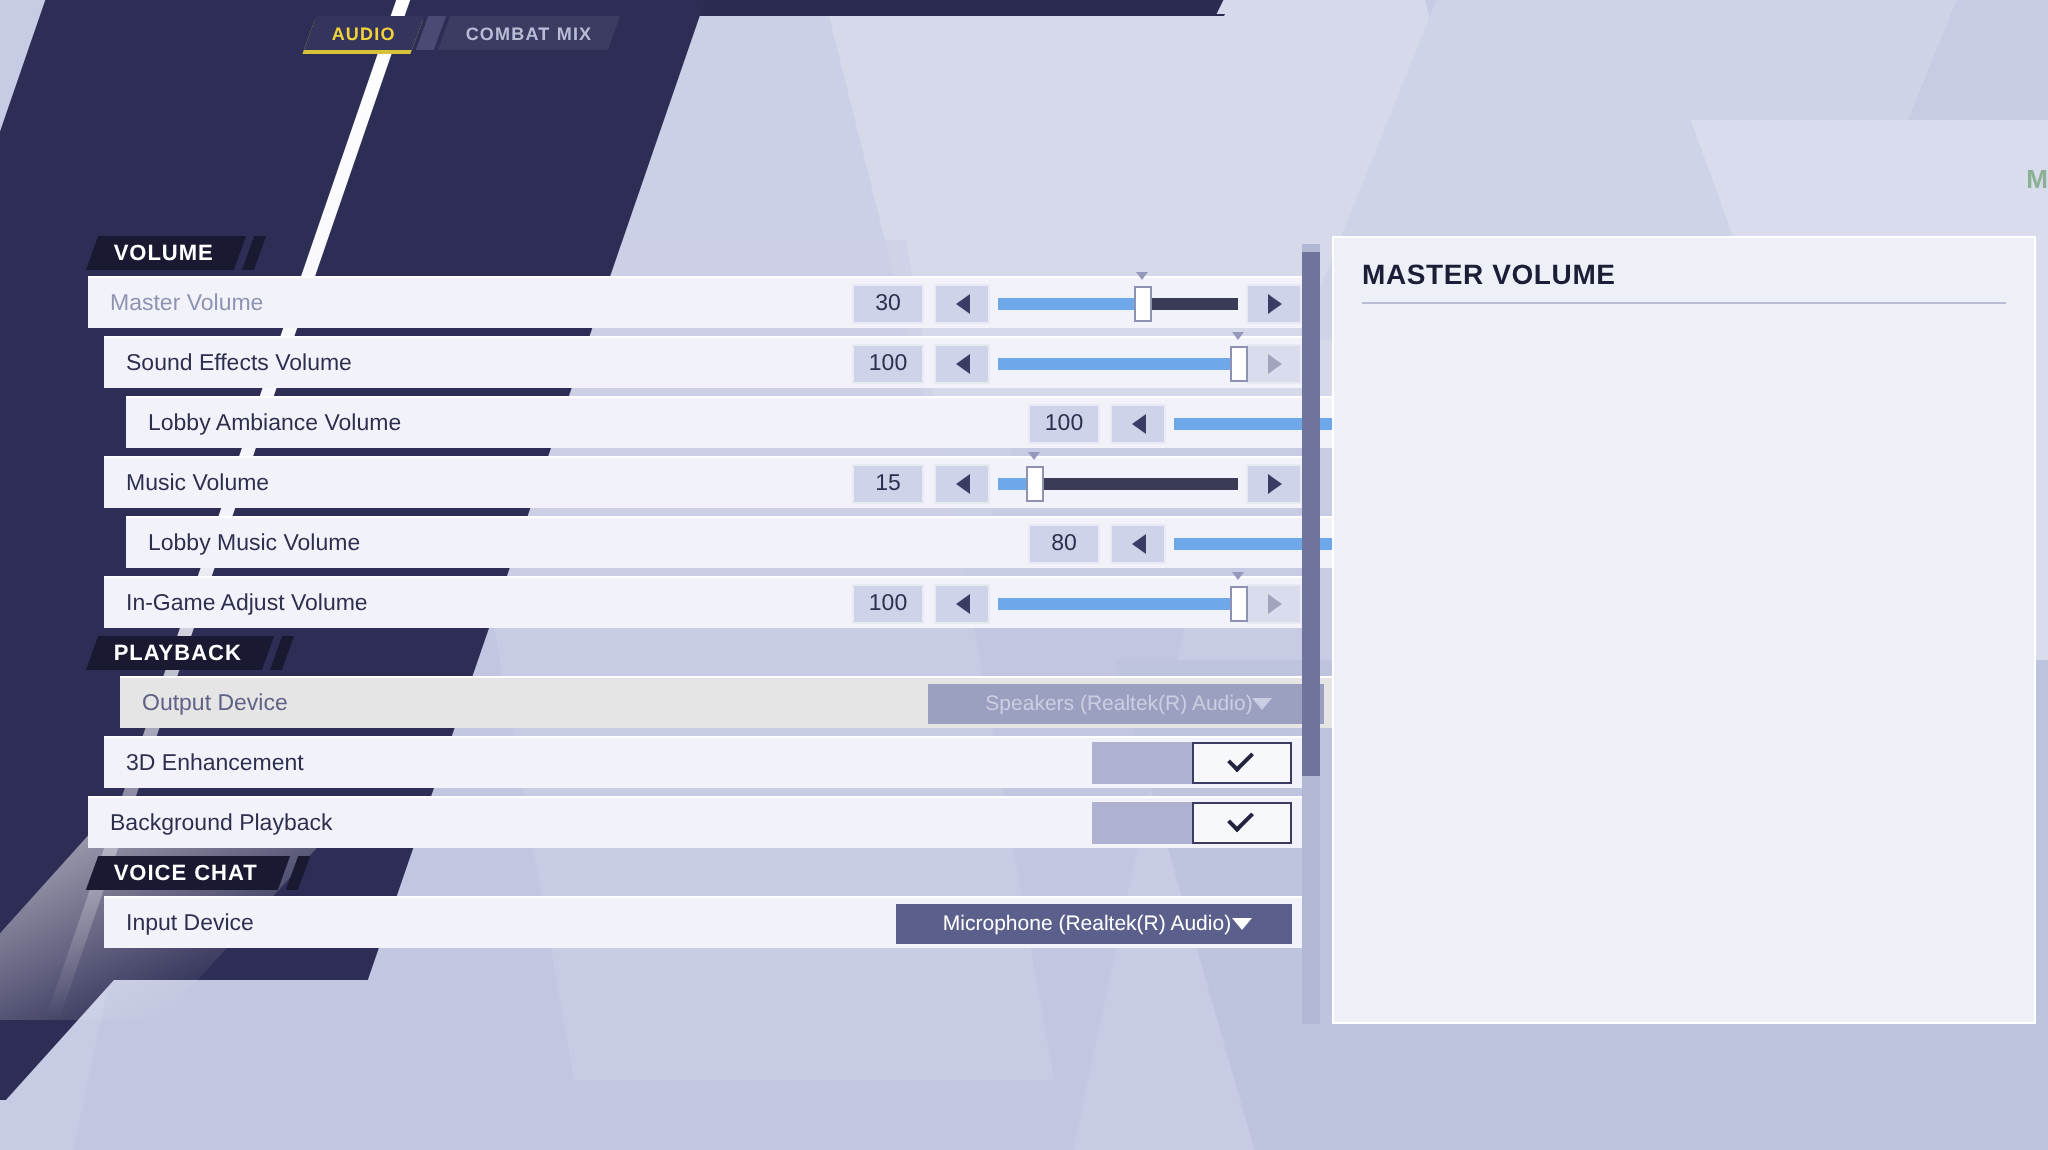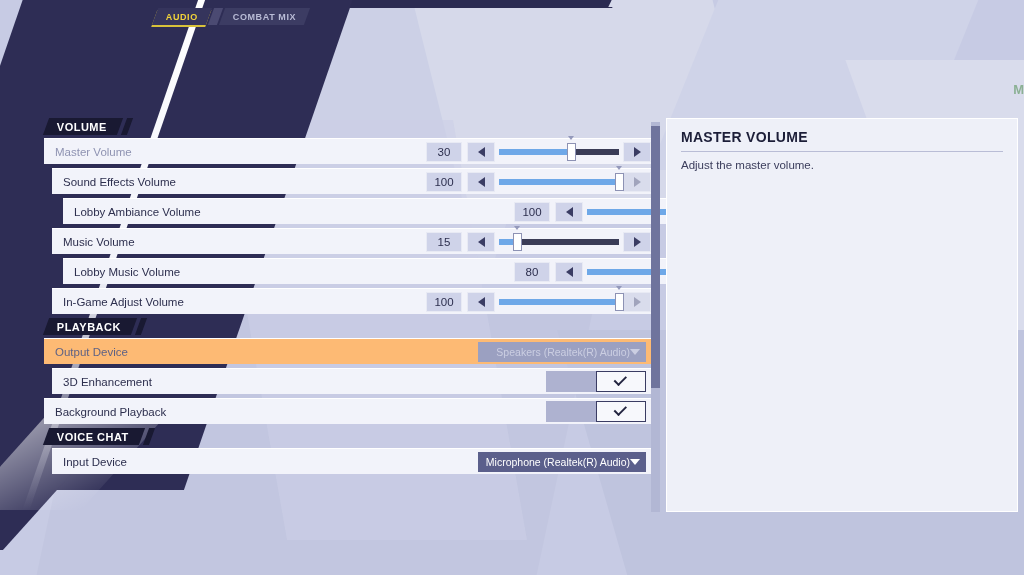--- a/index.html
+++ b/index.html
@@ -161,21 +161,21 @@
     margin-bottom: 4px;
     display: flex;
     align-items: center;
     background: #f2f3fa;
     border-top: 1px solid #ffffff;
   }
   .row.lvl0 { margin-left: 0px;  width: 607px; }
   .row.lvl1 { margin-left: 8px;  width: 599px; }
   .row.lvl2 { margin-left: 19px; width: 676px; }
 
-  .row.disabled { background: #fdba74; }
+  .row.disabled { background: #e5e5e5; margin-left: 16px; }
 
   .row-label {
     font-size: 11.5px;
     color: #2d2f4e;
     padding-left: 11px;
     white-space: nowrap;
     flex: 0 0 auto;
   }
   .row.disabled .row-label { color: #5e6285; }
   .row.ghost .row-label { color: #8f93b2; }
@@ -243,25 +243,25 @@
     position: absolute; top: -6px;
     width: 0; height: 0;
     border-left: 3px solid transparent;
     border-right: 3px solid transparent;
     border-top: 4px solid #9499bb;
     transform: translateX(-3px);
   }
 
   
   .dropdown {
-    width: 168px; height: 20px;
+    width: 198px; height: 20px;
     margin-right: 5px;
     background: #5b5f8b;
     display: flex; align-items: center;
-    justify-content: flex-end;
+    justify-content: center;
     padding: 0 6px 0 9px;
     flex: 0 0 auto;
   }
   .dropdown .dd-text { font-size: 10.5px; color: #ffffff; white-space: nowrap; }
   .dropdown .dd-caret {
     width: 0; height: 0;
     border-left: 5px solid transparent;
     border-right: 5px solid transparent;
     border-top: 6px solid #ffffff;
   }
@@ -520,18 +520,17 @@
         <div class="dropdown">
           <div class="dd-text">Microphone (Realtek(R) Audio)</div>
           <div class="dd-caret"></div>
         </div>
       </div>
     </div>
 
   <div id="info-panel">
     <div id="info-title">MASTER VOLUME</div>
     <div id="info-rule"></div>
-    <div id="info-desc">Adjust the master volume.</div>
   </div>
 
   <div id="watermark">M</div>
 
 </div>
 
 </body></html>

